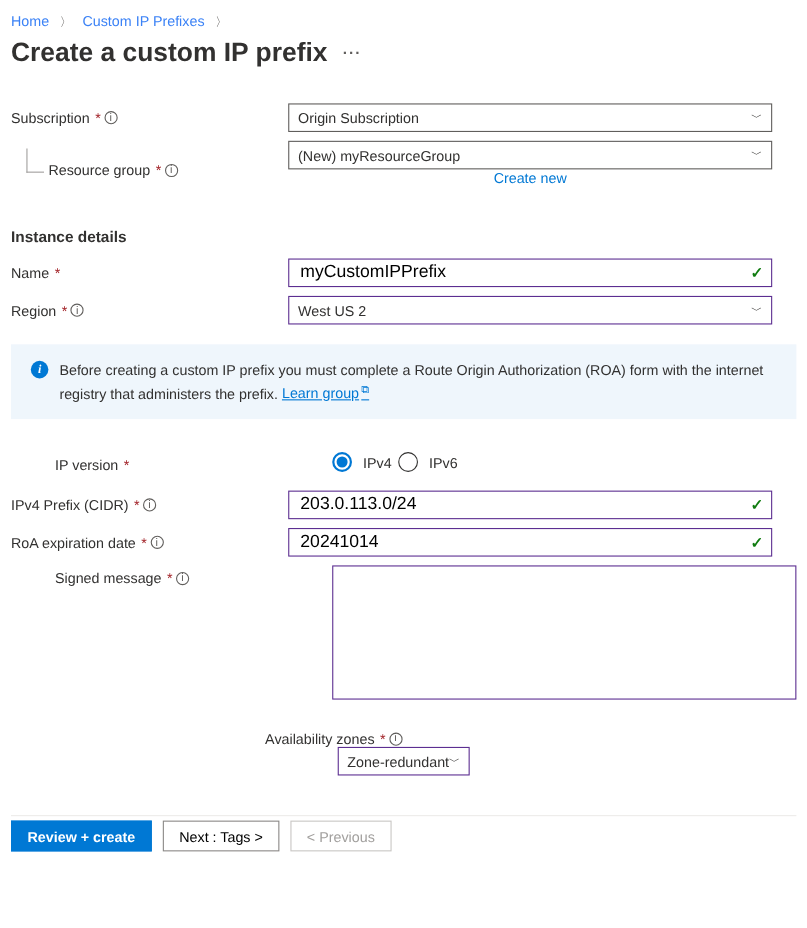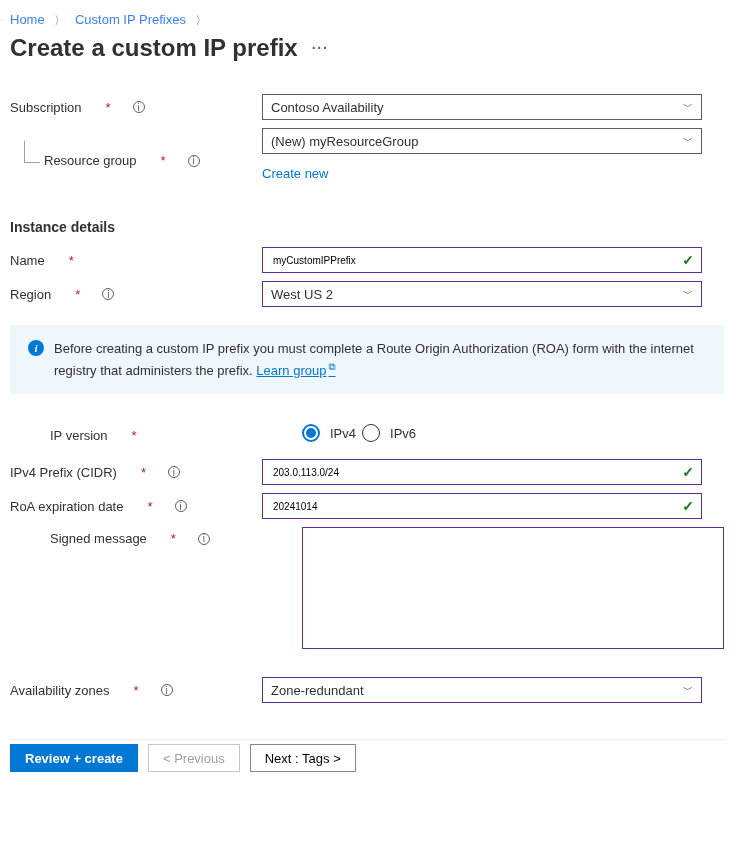--- a/index.html
+++ b/index.html
@@ -44,21 +44,21 @@
   .row {
     display: flex;
     align-items: center;
     margin-bottom: 8px;
   }
   .label-col {
     width: 252px;
     flex-shrink: 0;
     display: flex;
     align-items: center;
-    gap: 22px;
+    gap: 3px;
     text-align: right;
   }
   .row.indent .label-col { padding-left: 34px; position: relative; }
   .indent-line {
     position: absolute;
     left: 14px;
     top: -12px;
     width: 16px;
     height: 22px;
     border-left: 1px solid #a19f9d;
@@ -101,37 +101,38 @@
     top: 50%;
     transform: translateY(-50%);
     color: #107c10;
     font-size: 14px;
     font-weight: bold;
     pointer-events: none;
   }
   .textfield.validated input,
   .textfield input {
     border: none; outline: none;
-    font-family: inherit; font-size: 10px;
+    font-family: inherit; font-size: 16px;
     width: calc(100% - 22px);
     background: transparent;
   }
   .textarea {
     width: 100%;
     height: 122px;
     border: 1px solid #5c2e91;
     resize: none;
     padding: 4px 8px;
     font-family: inherit;
     font-size: 13px;
     display: block;
   }
   .link-under {
-    margin-top: 12px;
+    margin-top: 0;
     margin-bottom: 12px;
+    text-align: center;
   }
   .link-under a { color: #0078d4; text-decoration: none; cursor: pointer; font-size: 13px;}
   .section-h {
     font-weight: 600;
     font-size: 14px;
     margin: 26px 0 12px 0;
   }
   .infobox {
     background: #eff6fc;
     display: flex;
@@ -215,21 +216,21 @@
 <div class="form-area">
 
   <div class="row">
     <div class="label-col">
       <span>Subscription</span>
       <span class="req">*</span>
       <span class="info-icon">i</span>
     </div>
     <div class="input-col">
       <div class="select">
-        <span>Contoso Availability</span>
+        <span>Origin Subscription</span>
         <span class="caret">﹀</span>
       </div>
     </div>
   </div>
 
   <div class="row indent">
     <div class="label-col">
       <span class="indent-line"></span>
       <span>Resource group</span>
       <span class="req">*</span>
@@ -336,33 +337,33 @@
     <div class="label-col">
       <span>Signed message</span>
       <span class="req">*</span>
       <span class="info-icon">i</span>
     </div>
     <div class="input-col">
       <textarea class="textarea" style=""></textarea>
     </div>
   </div>
 
-  <div class="row" style="margin-top:28px;">
+  <div class="row" style="margin-top:28px;flex-direction:column;">
     <div class="label-col">
       <span>Availability zones</span>
       <span class="req">*</span>
       <span class="info-icon">i</span>
     </div>
     <div class="input-col">
       <div class="select validated">
         <span>Zone-redundant</span>
         <span class="caret">﹀</span>
       </div>
     </div>
   </div>
 
 </div>
 
 <div class="footer">
   <button class="btn primary">Review + create</button>
+  <button class="btn">Next : Tags &gt;</button>
   <button class="btn disabled">&lt; Previous</button>
-  <button class="btn">Next : Tags &gt;</button>
 </div>
 
 </body></html>

